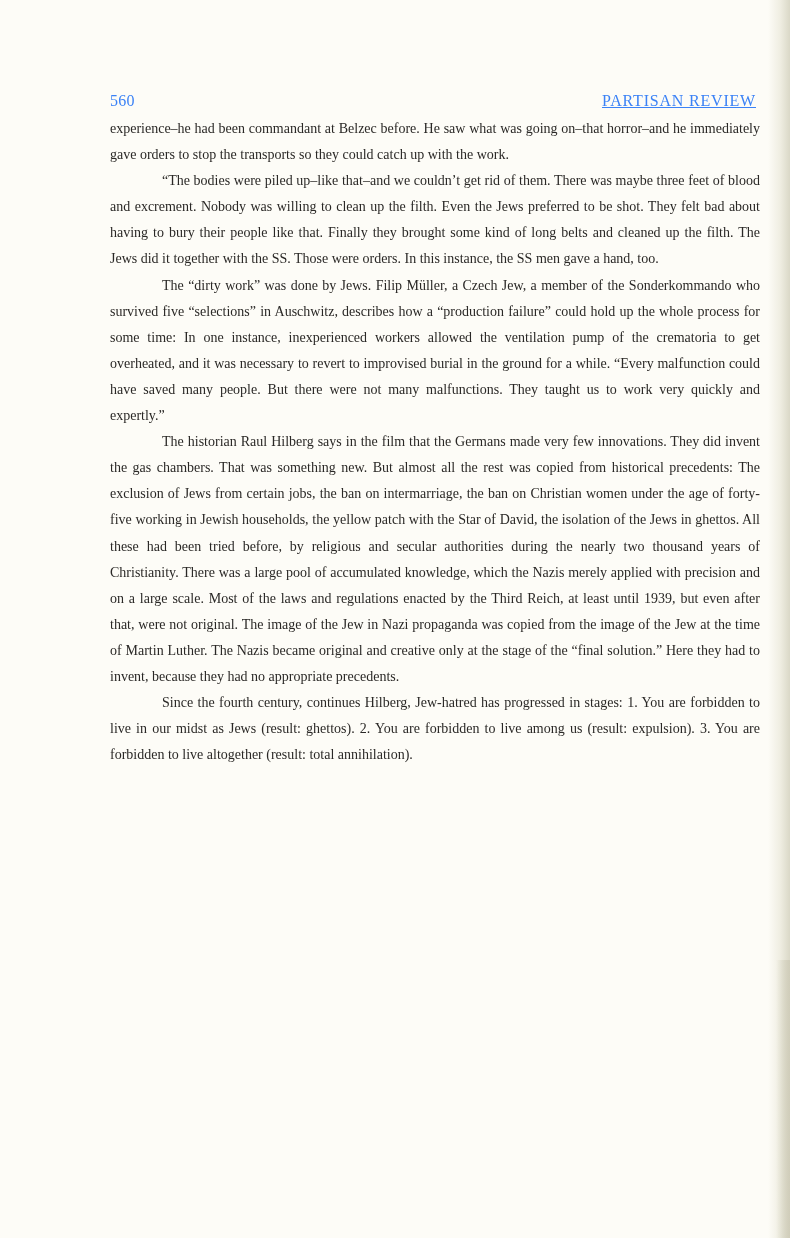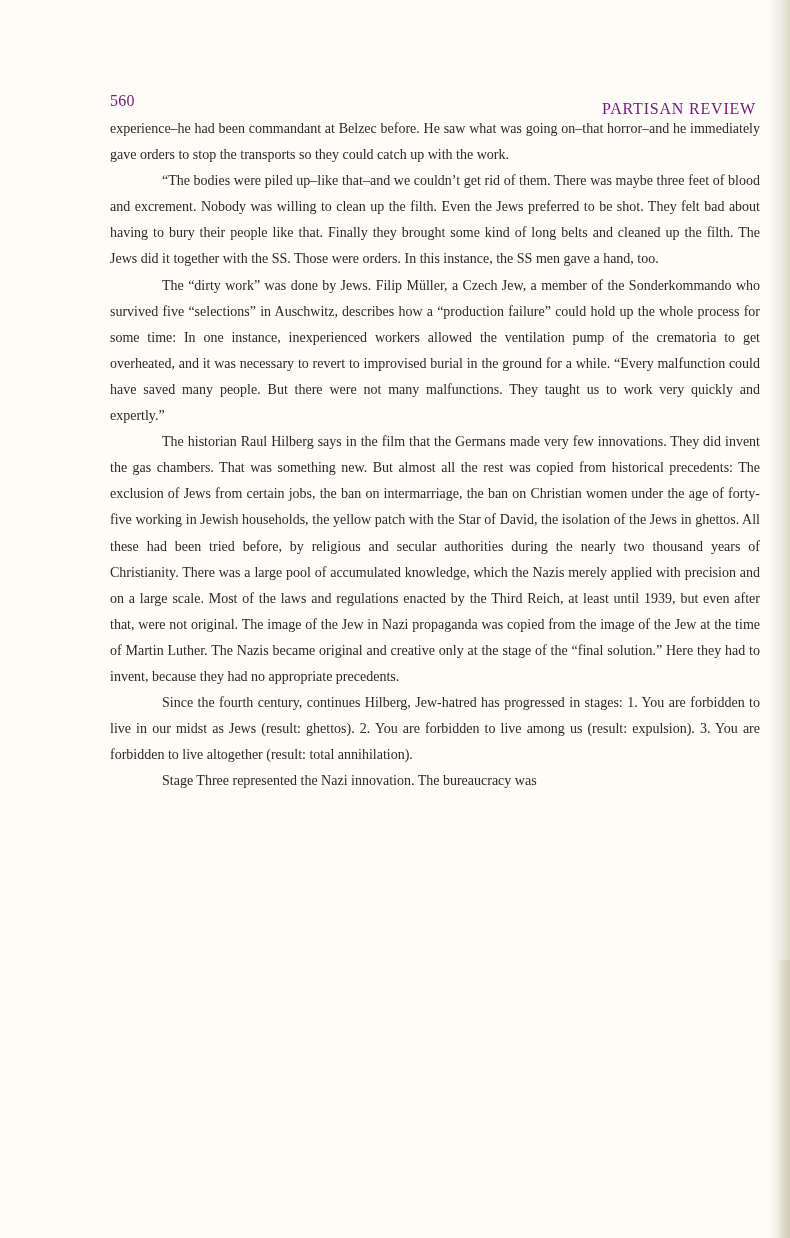--- a/index.html
+++ b/index.html
@@ -32,32 +32,33 @@
       background: linear-gradient(to right, rgba(253,252,247,0) 0%, rgba(205,202,182,0.8) 100%);
     }
     .running-head {
       position: absolute;
       top: 92px;
       left: 110px;
       width: 646px;
       height: 24px;
       font-size: 16px;
       letter-spacing: 0.3px;
-      color: #701a75;
+      color: #3b82f6;
     }
     .page-number {
       position: absolute;
       left: 0;
       top: 0;
     }
     .journal-title {
       position: absolute;
       right: 0;
-      top: 8px;
+      top: 0;
       letter-spacing: 0.8px;
+      text-decoration: underline;
     }
     .body-text {
       position: absolute;
       top: 116px;
       left: 110px;
       width: 650px;
       font-size: 14px;
       line-height: 26.1px;
       text-align: justify;
       hyphens: manual;
@@ -79,14 +80,13 @@
   <span class="page-number">560</span>
   <span class="journal-title">PARTISAN REVIEW</span>
 </div>
 
 <div class="body-text">
   <p>experience–he had been commandant at Belzec before. He saw what was going on–that horror–and he immediately gave orders to stop the transports so they could catch up with the work.</p>
   <p class="indent">“The bodies were piled up–like that–and we couldn’t get rid of them. There was maybe three feet of blood and excrement. Nobody was willing to clean up the filth. Even the Jews preferred to be shot. They felt bad about having to bury their people like that. Finally they brought some kind of long belts and cleaned up the filth. The Jews did it together with the SS. Those were orders. In this instance, the SS men gave a hand, too.</p>
   <p class="indent">The “dirty work” was done by Jews. Filip Müller, a Czech Jew, a member of the Sonderkommando who survived five “selections” in Auschwitz, describes how a “production failure” could hold up the whole pro­cess for some time: In one instance, inexperienced workers allowed the ventilation pump of the crematoria to get overheated, and it was necessary to revert to improvised burial in the ground for a while. “Every malfunction could have saved many people. But there were not many malfunctions. They taught us to work very quickly and expertly.”</p>
   <p class="indent">The historian Raul Hilberg says in the film that the Germans made very few innovations. They did invent the gas chambers. That was some­thing new. But almost all the rest was copied from historical precedents: The exclusion of Jews from certain jobs, the ban on intermarriage, the ban on Christian women under the age of forty-five working in Jewish households, the yellow patch with the Star of David, the isolation of the Jews in ghettos. All these had been tried before, by religious and secular authorities during the nearly two thousand years of Christianity. There was a large pool of accu­mulated knowledge, which the Nazis merely applied with precision and on a large scale. Most of the laws and regulations enacted by the Third Reich, at least until 1939, but even after that, were not original. The image of the Jew in Nazi propaganda was copied from the image of the Jew at the time of Martin Luther. The Nazis became original and creative only at the stage of the “final solution.” Here they had to invent, because they had no appropri­ate precedents.</p>
   <p class="indent">Since the fourth century, continues Hilberg, Jew-hatred has progressed in stages: 1. You are forbidden to live in our midst as Jews (result: ghettos). 2. You are forbidden to live among us (result: expulsion). 3. You are forbid­den to live altogether (result: total annihilation).</p>
-  <p class="indent" style="text-align:left;">Stage Three represented the Nazi innovation. The bureaucracy was</p>
 </div>
 
 </body></html>

